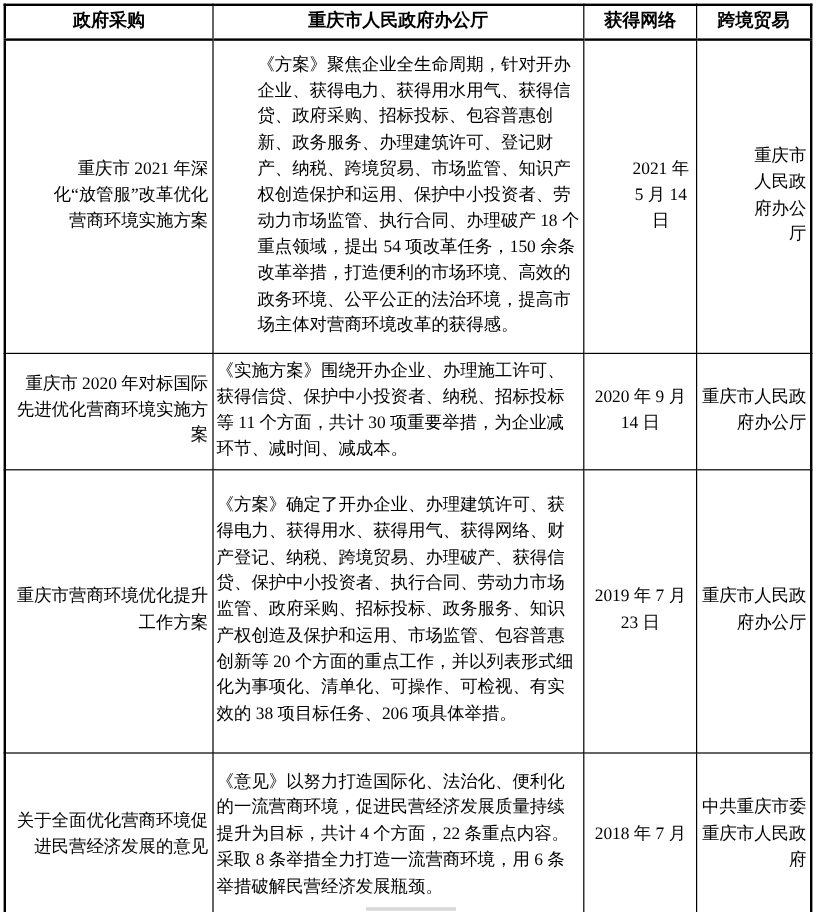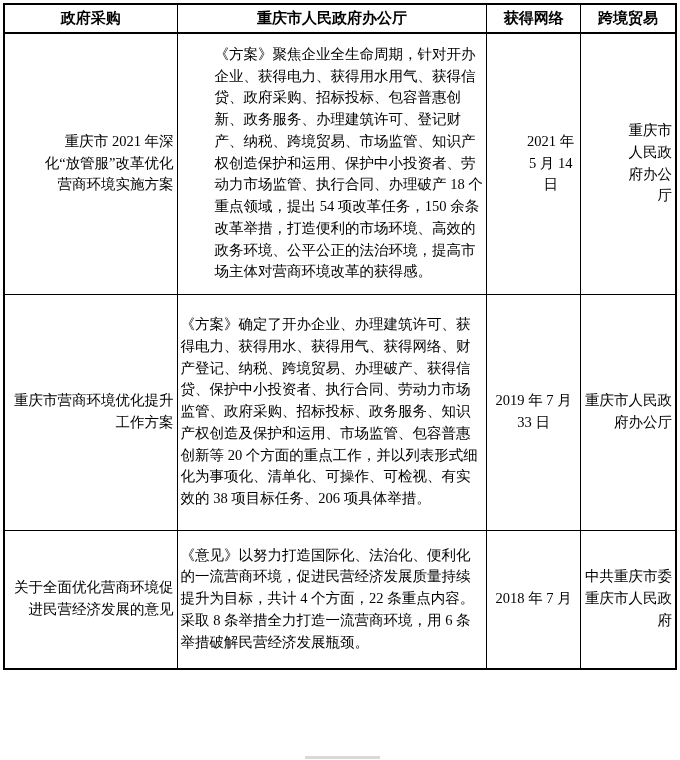--- a/index.html
+++ b/index.html
@@ -76,24 +76,30 @@
       <th>跨境贸易</th>
     </tr>
   </thead>
   <tbody>
     <tr class="r1">
       <td class="cell-name">重庆市 2021 年深化“放管服”改革优化营商环境实施方案</td>
       <td class="cell-body">《方案》聚焦企业全生命周期，针对开办企业、获得电力、获得用水用气、获得信贷、政府采购、招标投标、包容普惠创新、政务服务、办理建筑许可、登记财产、纳税、跨境贸易、市场监管、知识产权创造保护和运用、保护中小投资者、劳动力市场监管、执行合同、办理破产 18 个重点领域，提出 54 项改革任务，150 余条改革举措，打造便利的市场环境、高效的政务环境、公平公正的法治环境，提高市场主体对营商环境改革的获得感。</td>
       <td class="cell-date">2021 年 5 月 14 日</td>
       <td class="cell-unit">重庆市人民政府办公厅</td>
     </tr>
+    <tr class="r2">
+      <td class="cell-name">重庆市 2020 年对标国际先进优化营商环境实施方案</td>
+      <td class="cell-body">《实施方案》围绕开办企业、办理施工许可、获得信贷、保护中小投资者、纳税、招标投标等 11 个方面，共计 30 项重要举措，为企业减环节、减时间、减成本。</td>
+      <td class="cell-date">2020 年 9 月 14 日</td>
+      <td class="cell-unit">重庆市人民政府办公厅</td>
+    </tr>
     <tr class="r3">
       <td class="cell-name">重庆市营商环境优化提升工作方案</td>
       <td class="cell-body">《方案》确定了开办企业、办理建筑许可、获得电力、获得用水、获得用气、获得网络、财产登记、纳税、跨境贸易、办理破产、获得信贷、保护中小投资者、执行合同、劳动力市场监管、政府采购、招标投标、政务服务、知识产权创造及保护和运用、市场监管、包容普惠创新等 20 个方面的重点工作，并以列表形式细化为事项化、清单化、可操作、可检视、有实效的 38 项目标任务、206 项具体举措。</td>
-      <td class="cell-date">2019 年 7 月 33 日</td>
+      <td class="cell-date">2019 年 7 月 23 日</td>
       <td class="cell-unit">重庆市人民政府办公厅</td>
     </tr>
     <tr class="r4">
       <td class="cell-name">关于全面优化营商环境促进民营经济发展的意见</td>
       <td class="cell-body">《意见》以努力打造国际化、法治化、便利化的一流营商环境，促进民营经济发展质量持续提升为目标，共计 4 个方面，22 条重点内容。采取 8 条举措全力打造一流营商环境，用 6 条举措破解民营经济发展瓶颈。</td>
       <td class="cell-date">2018 年 7 月</td>
       <td class="cell-unit">中共重庆市委重庆市人民政府</td>
     </tr>
   </tbody>
 </table>

